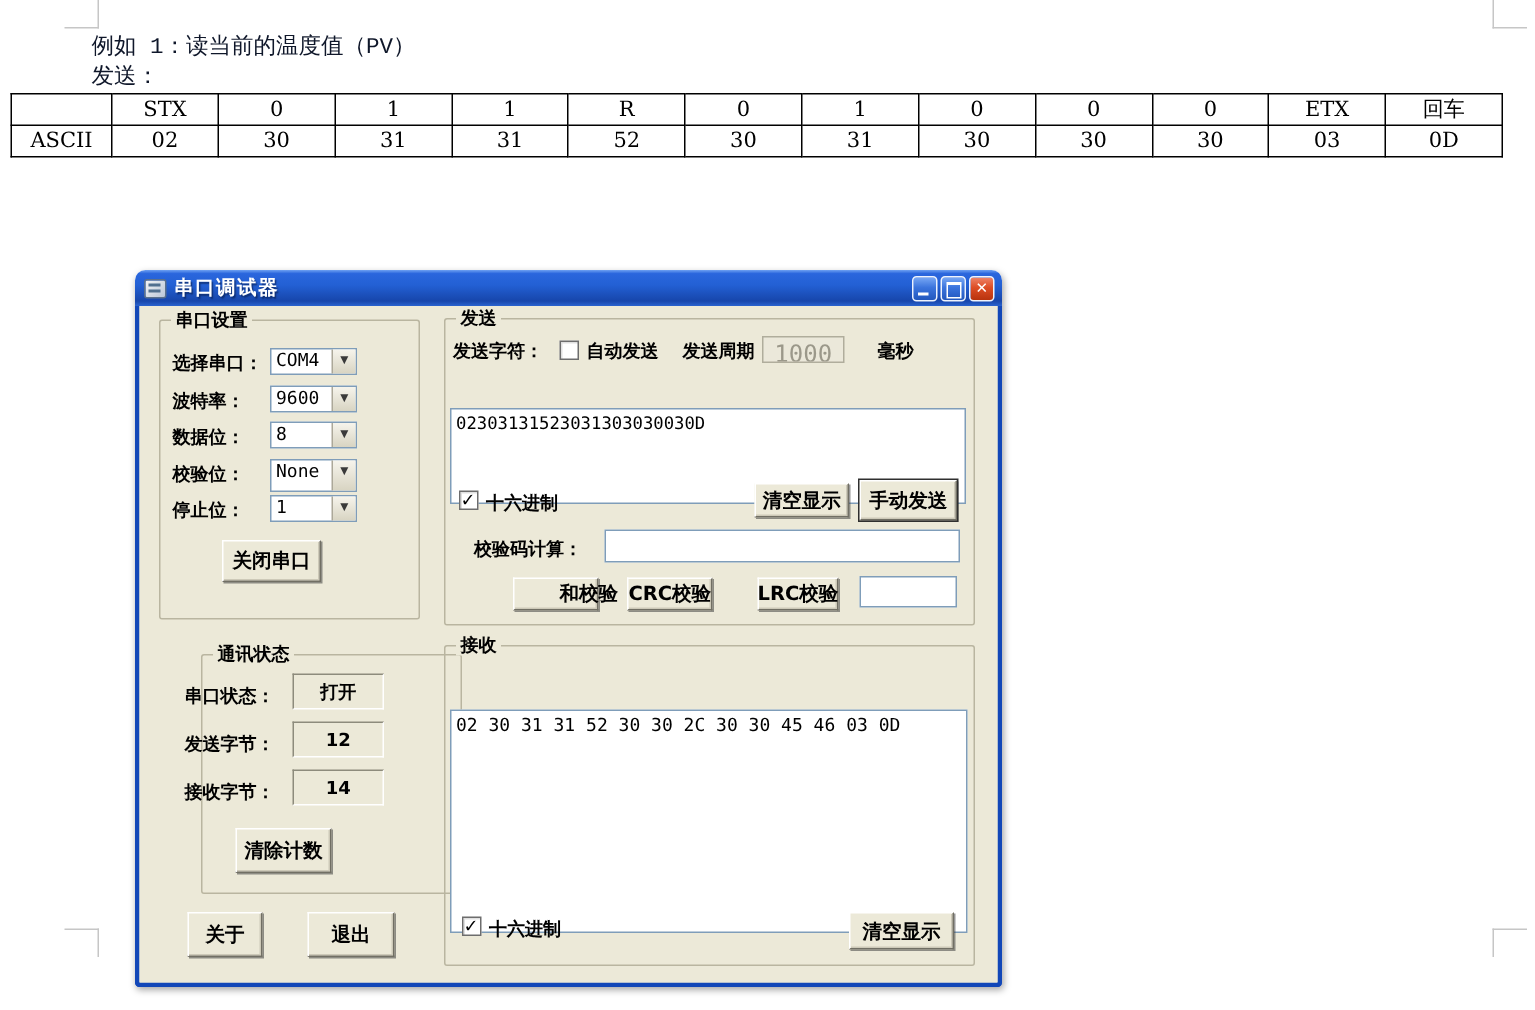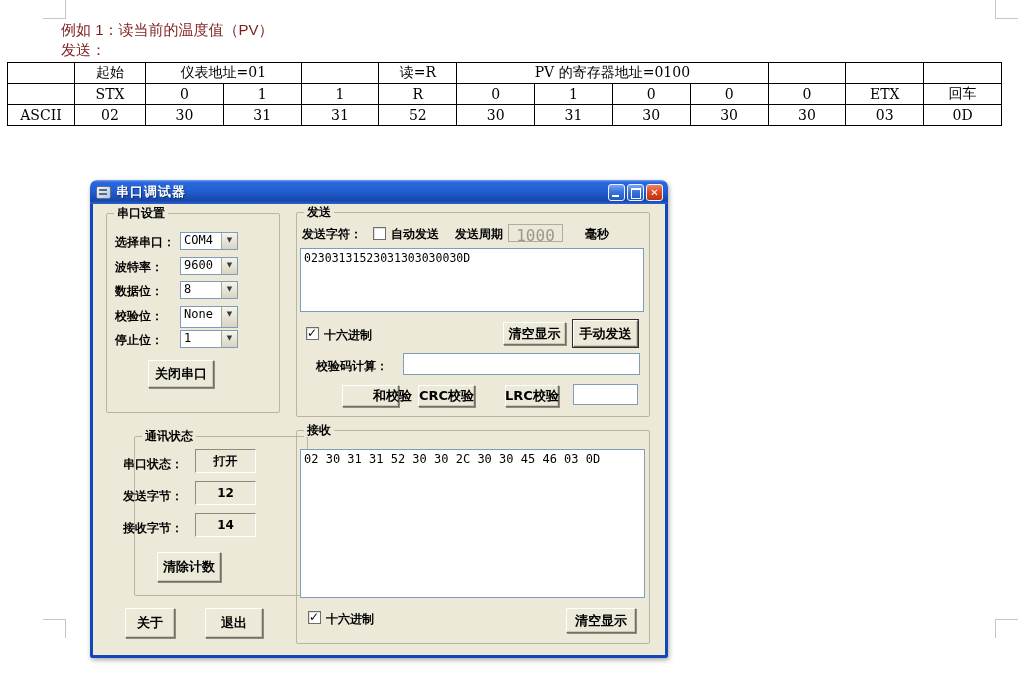--- a/index.html
+++ b/index.html
@@ -3,22 +3,22 @@
 <meta charset="utf-8">
 <style>
   * { margin:0; padding:0; box-sizing:border-box; }
   html,body { width:1023px; height:673px; }
   body {
     position:relative; background:#ffffff; overflow:hidden;
     font-family:"DejaVu Sans","Liberation Sans",sans-serif;
   }
   
   .doc-heading {
-    position:absolute; left:61px; color:#7f1d1d;
-    font-family:Liberation Sans, sans-serif;
+    position:absolute; left:61px; color:#0f172a;
+    font-family:Liberation Mono, monospace;
     font-size:15px; white-space:nowrap;
   }
   .mark { position:absolute; }
   .mark .h, .mark .v { position:absolute; background:#c6c6c6; }
   .mark .h { height:1px; width:23px; }
   .mark .v { width:1px; height:19px; }
 
   table.ascii {
     position:absolute; left:7px; top:62px; width:995px;
     border-collapse:collapse; table-layout:fixed;
@@ -129,21 +129,21 @@
     border:1px solid #6d6d6d; box-shadow:inset 1px 1px 0 rgba(0,0,0,.12); cursor:pointer;
   }
   .chk.checked::after {
     content:"\2713"; position:absolute; left:0px; top:-2px;
     font-size:12px; font-weight:700; color:#000;
   }
   .tarea {
     position:absolute; background:#fff; border:1px solid #7f9db9;
     font-family:"DejaVu Sans Mono","Liberation Mono",monospace;
     font-size:11.5px; color:#000; padding:2px 3px; overflow:hidden;
-    white-space:pre-wrap; word-break:break-all; line-height:14px; cursor:text;
+    white-space:pre-wrap; word-break:break-all; line-height:14px; cursor:text;margin-top:24px;
   }
 </style>
 </head>
 <body>
 
 <div class="mark">
   <span class="v" style="left:65px; top:0;"></span>
     <span class="h" style="left:43px; top:18px;"></span>
 </div>
 <div class="mark">
@@ -172,31 +172,20 @@
       <col>
       <col>
       <col>
       <col>
       <col>
       <col>
       <col>
       <col>
   </colgroup>
   <tbody>
-      <tr>
-    <td></td>
-    <td>起始</td>
-    <td colspan="2">仪表地址=01</td>
-    <td></td>
-    <td>读=R</td>
-    <td colspan="4">PV 的寄存器地址=0100</td>
-    <td></td>
-    <td></td>
-    <td></td>
-  </tr>
   <tr>
     <td></td>
     <td>STX</td>
     <td>0</td>
     <td>1</td>
     <td>1</td>
     <td>R</td>
     <td>0</td>
     <td>1</td>
     <td>0</td>

